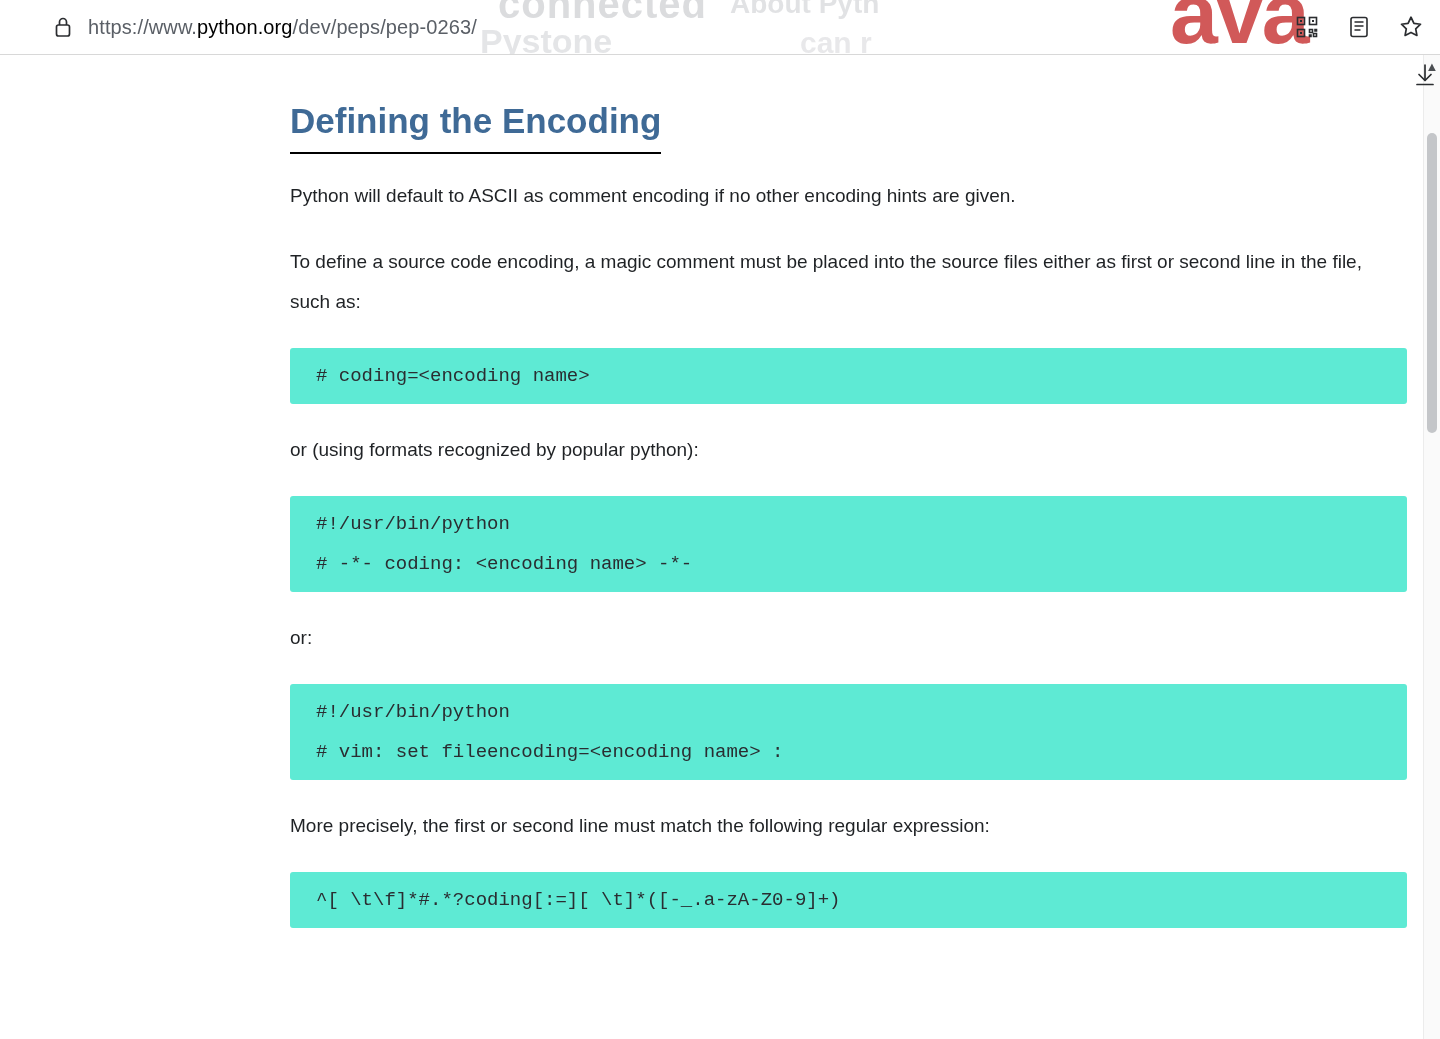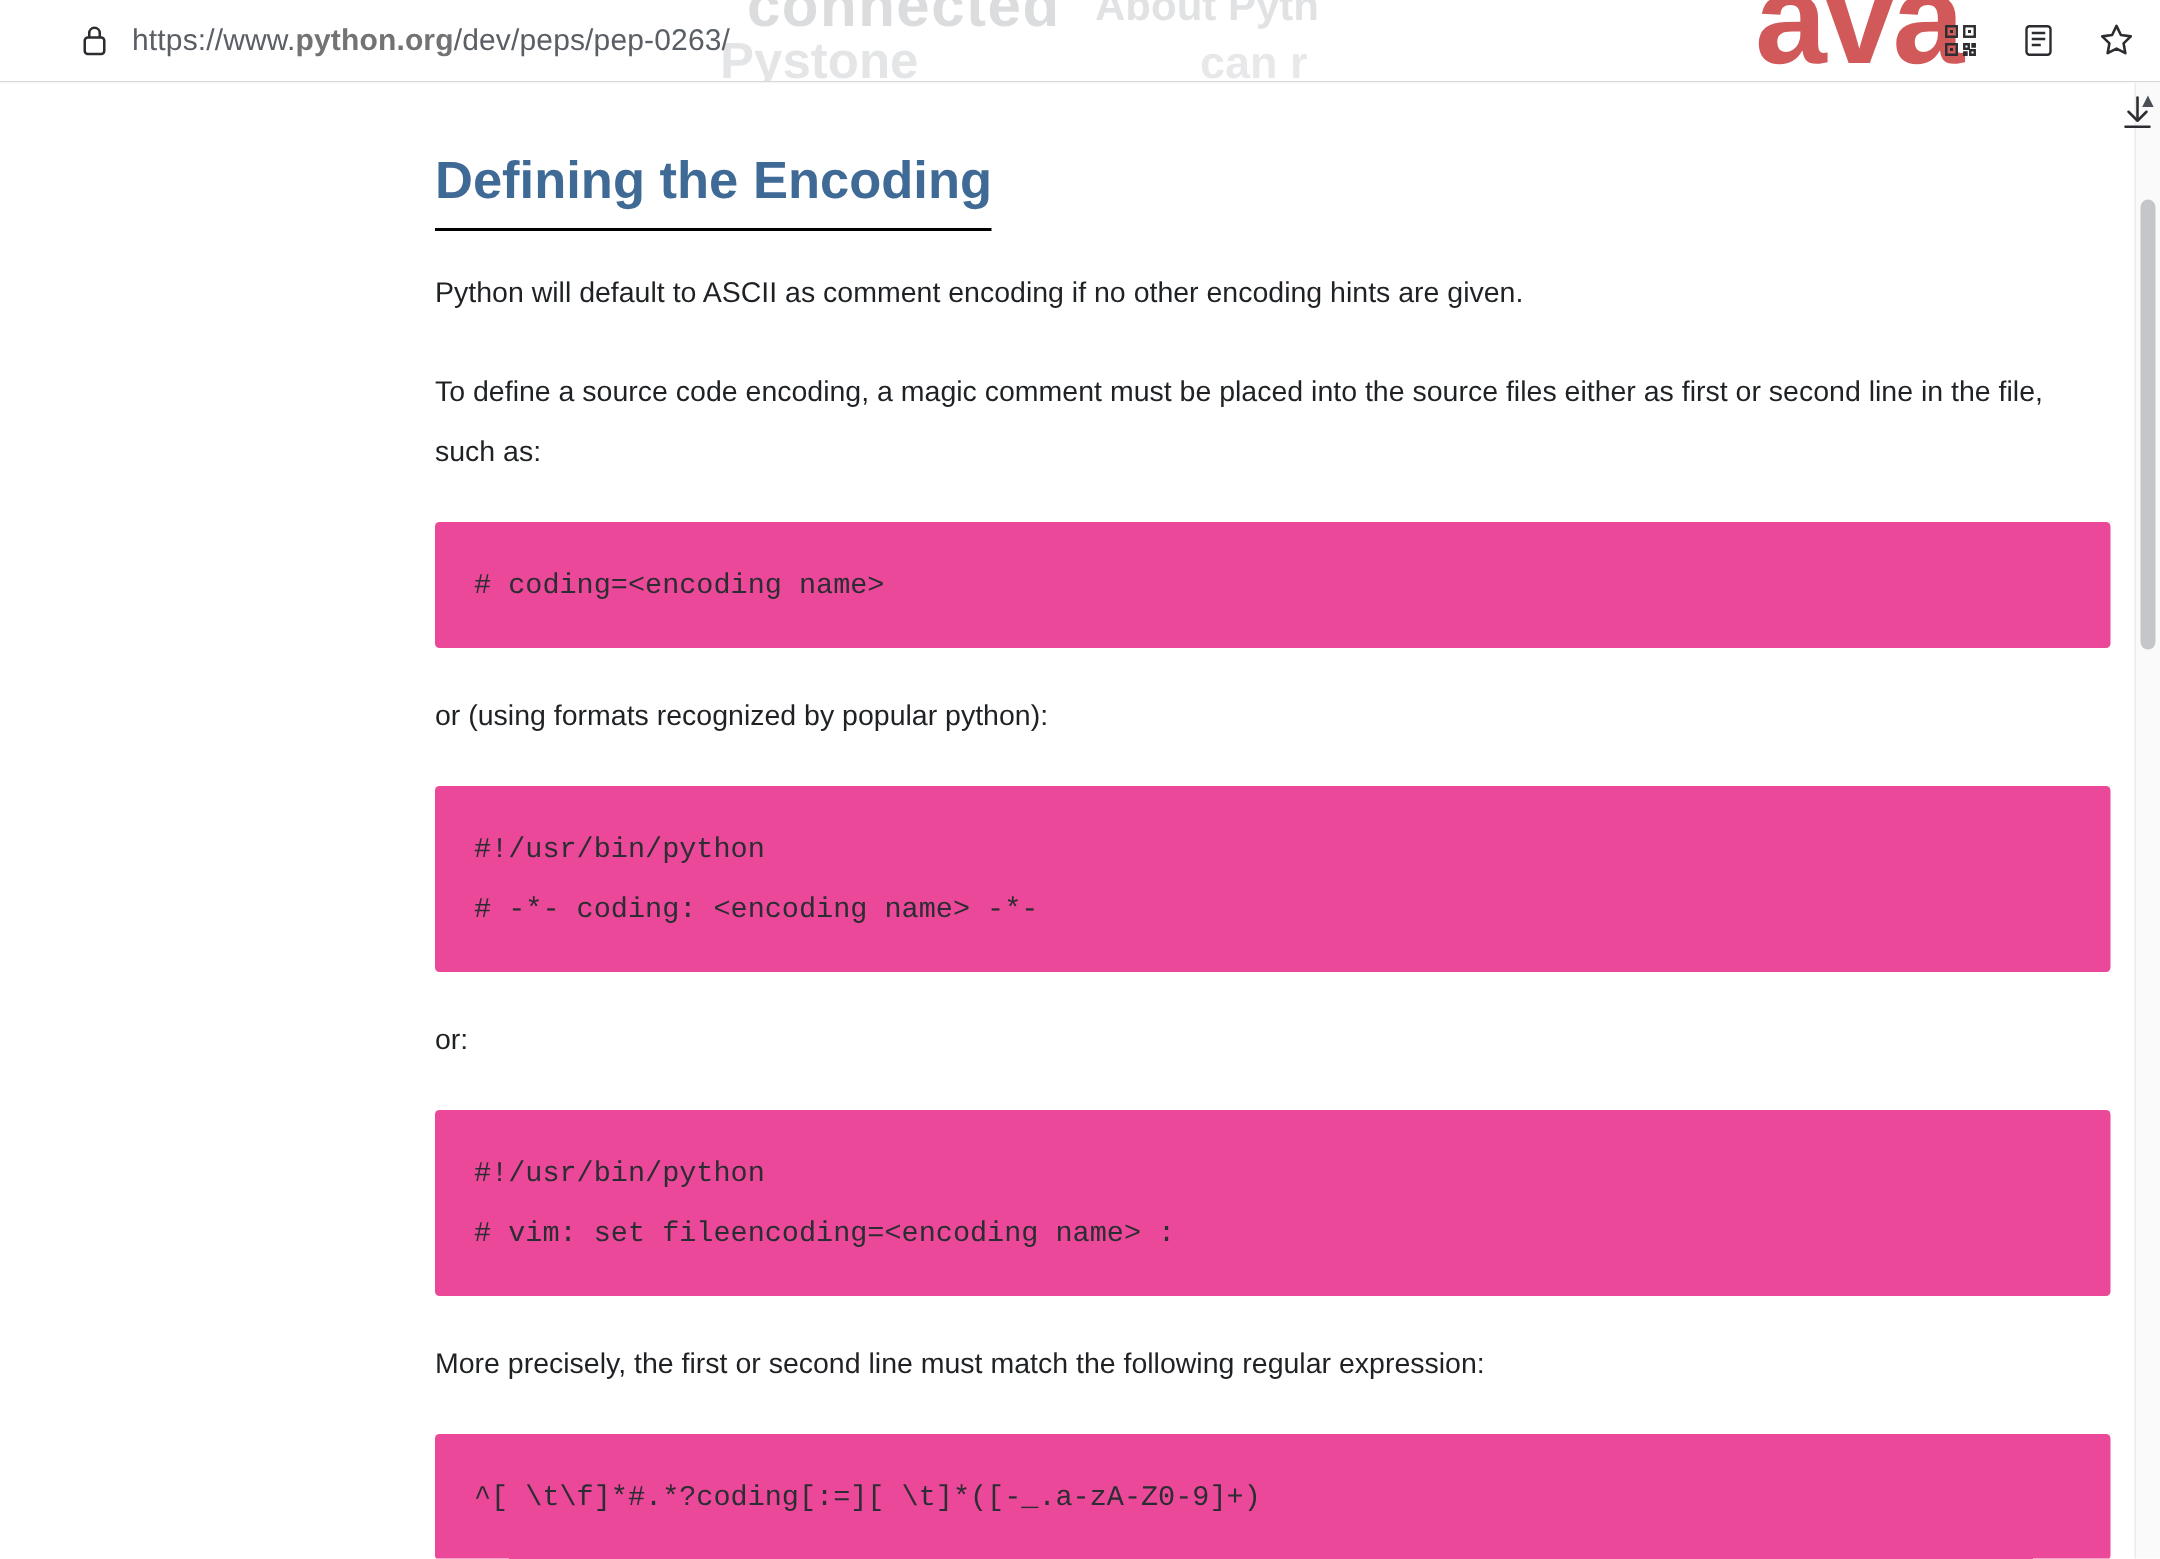--- a/index.html
+++ b/index.html
@@ -60,21 +60,21 @@
     justify-content: center;
   }
   .url-text {
     position: relative;
     z-index: 2;
     font-size: 20px;
     color: #5a5f66;
     letter-spacing: 0.1px;
     white-space: nowrap;
   }
-  .url-text b { color: #737373; font-weight: 700; }
+  .url-text b { color: #000000; font-weight: 400; }
 
   .bar-actions {
     position: relative;
     z-index: 2;
     margin-left: auto;
     display: flex;
     align-items: center;
     gap: 22px;
     padding-right: 14px;
   }
@@ -115,24 +115,24 @@
   p.para {
     font-size: 19px;
     line-height: 40px;
     color: #1f2225;
     margin: 22px 0 0 0;
     max-width: 1090px;
   }
   p.para.tight { margin-top: 26px; }
 
   pre.code {
-    background: #ec4899;
+    background: #5eead4;
     border-radius: 3px;
     margin: 26px 0 0 0;
-    padding: 22px 26px;
+    padding: 8px 26px;
     font-family: "Liberation Mono", monospace;
     font-size: 19px;
     line-height: 40px;
     color: #2a2d31;
     white-space: pre;
     overflow: hidden;
     box-sizing: border-box;
   }
 
   

